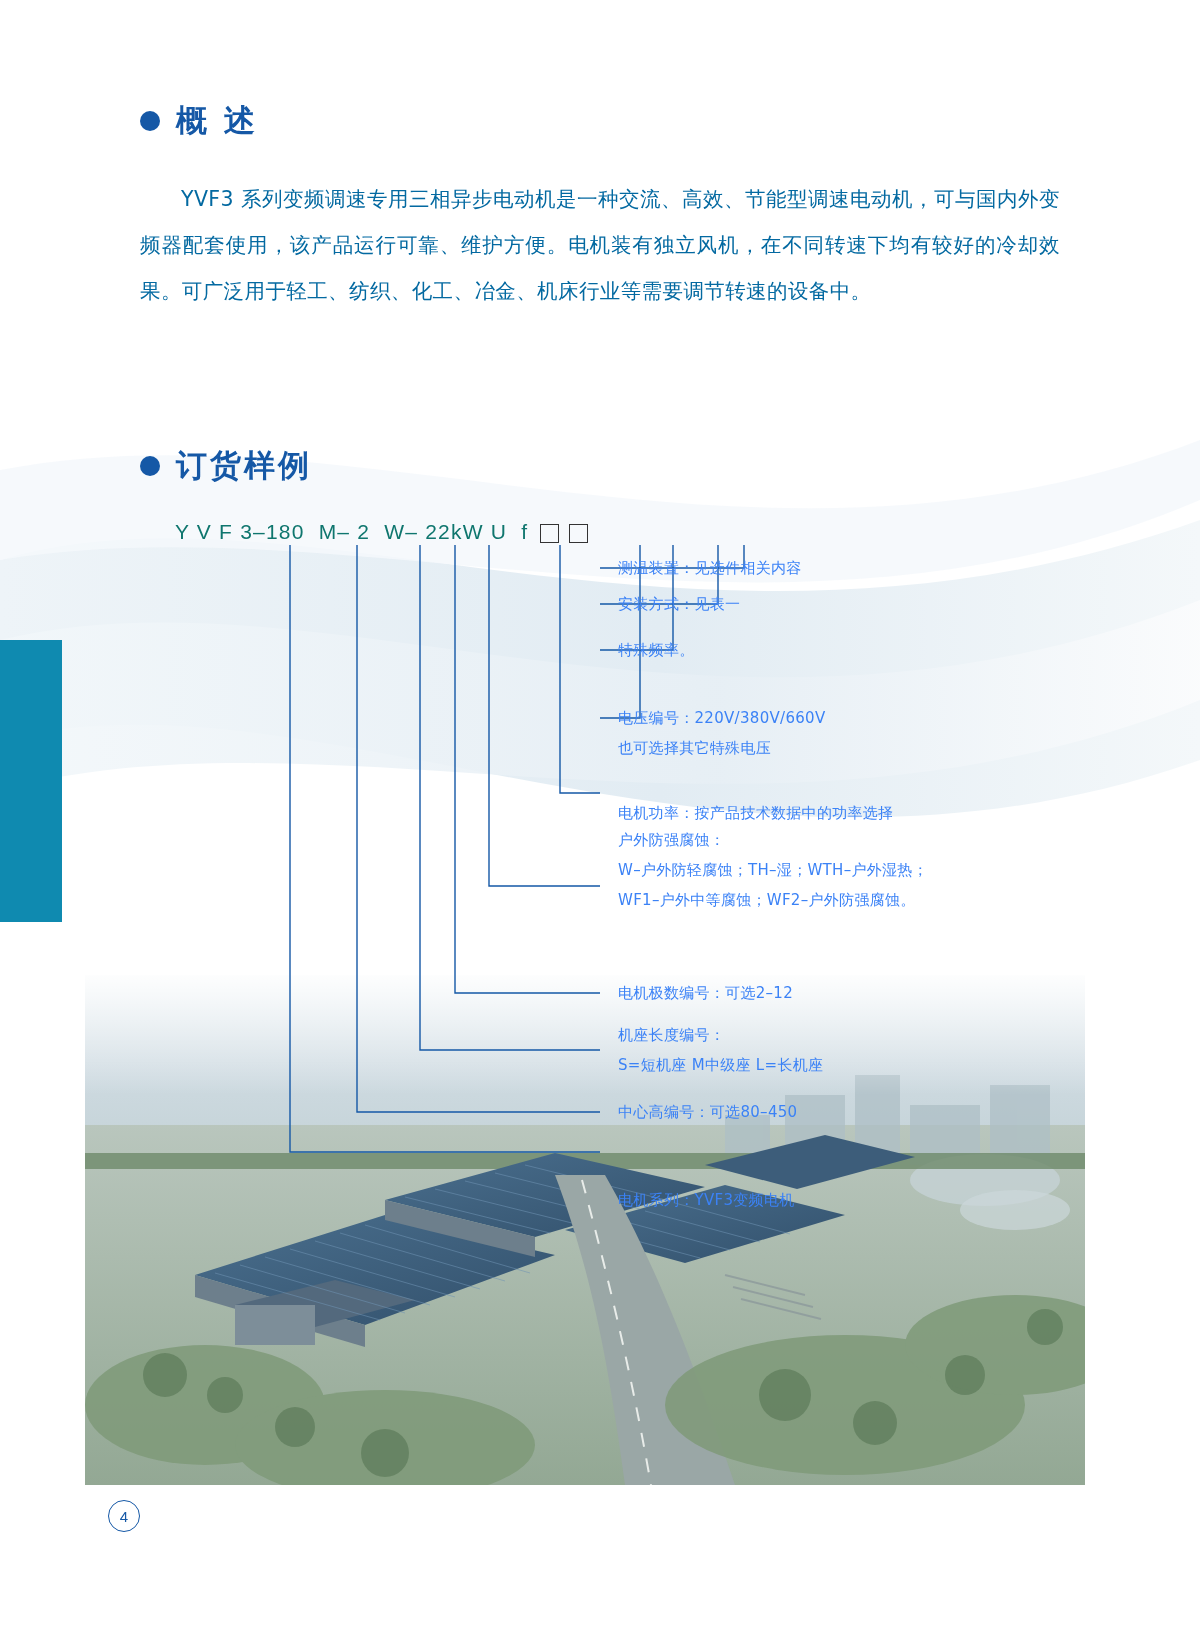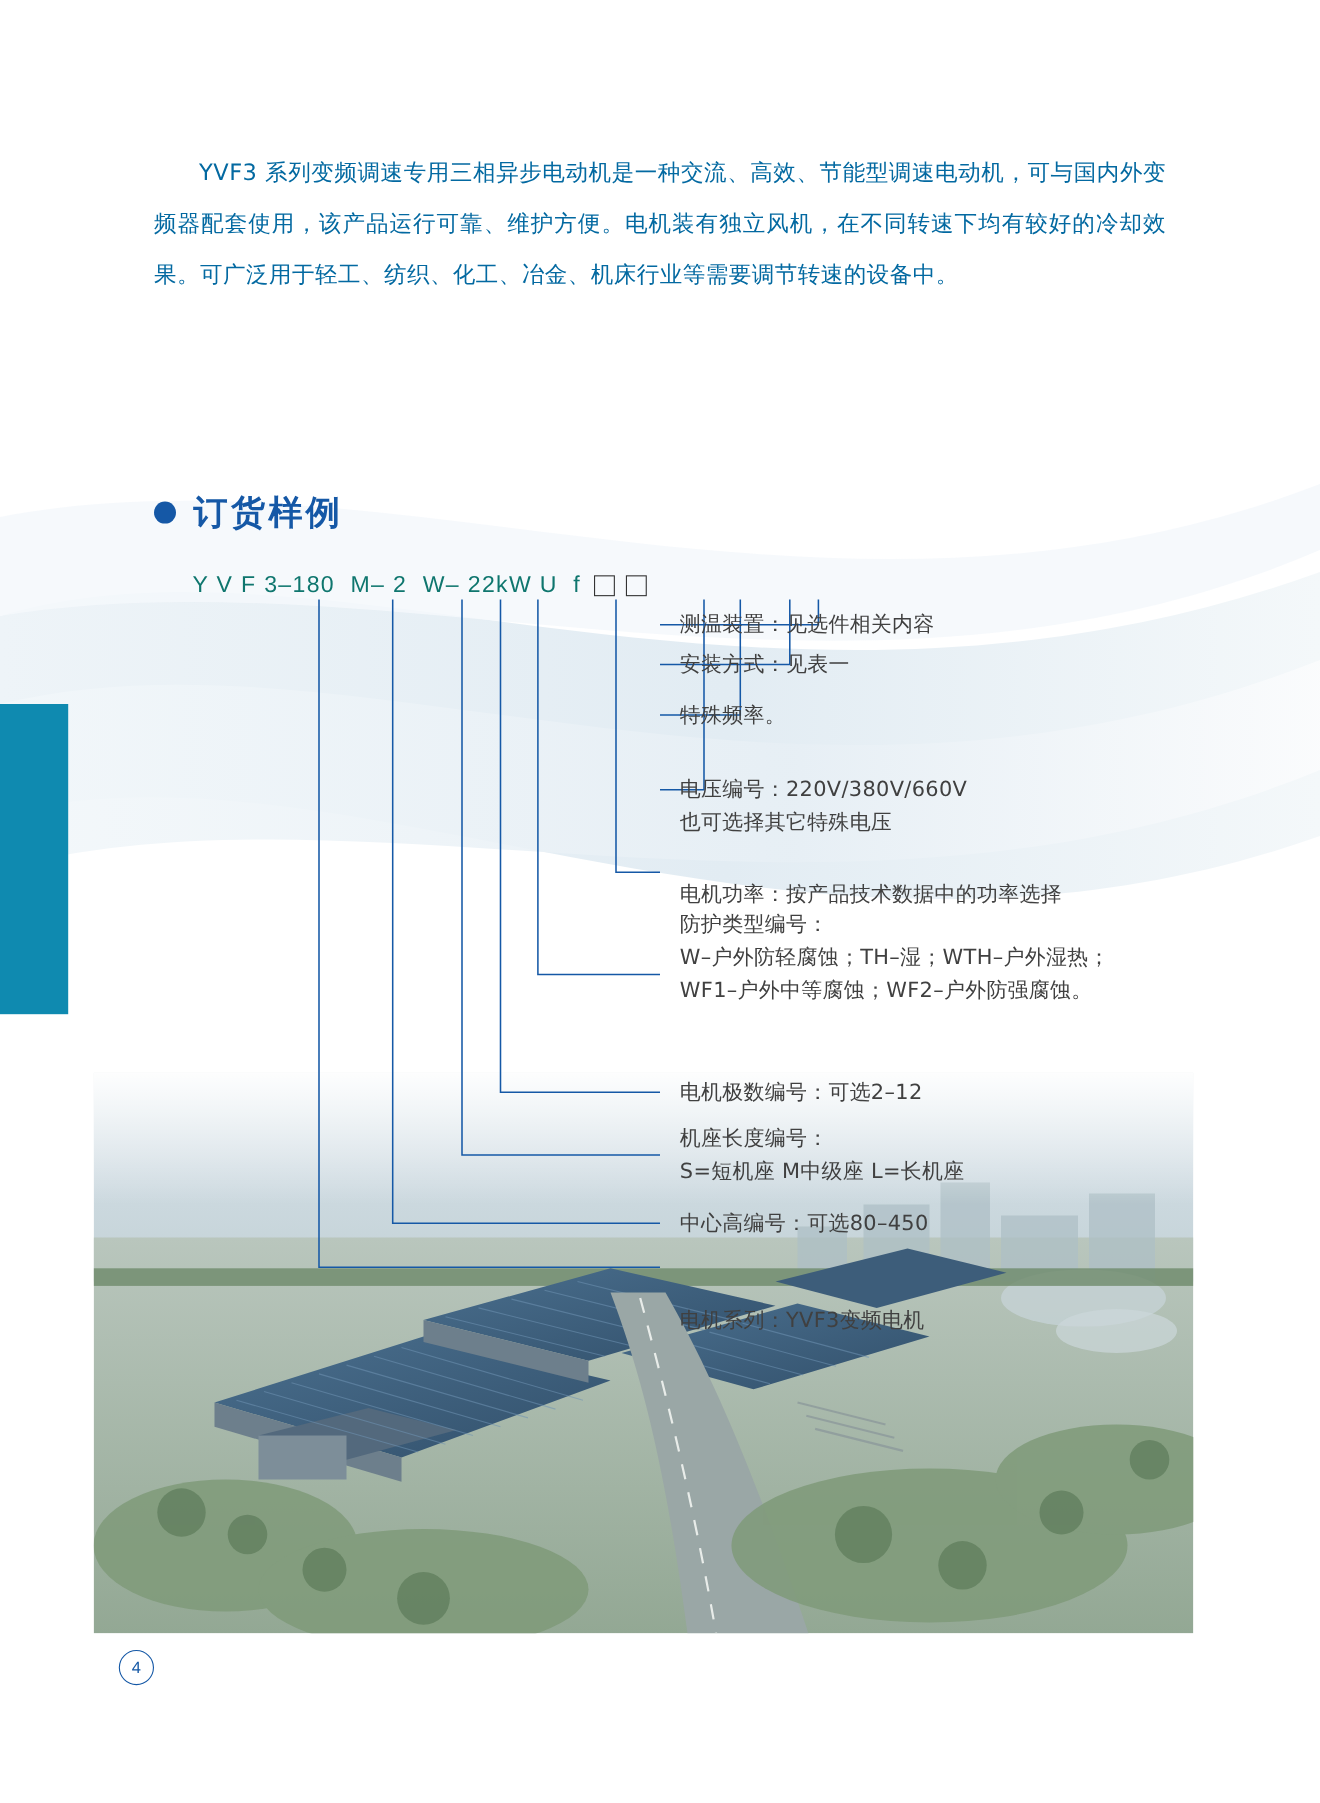--- a/index.html
+++ b/index.html
@@ -113,23 +113,23 @@
     left: 0; top: 0;
     width: 1200px; height: 1639px;
     z-index: 5;
     pointer-events: none;
   }
 
   
   .callout {
     position: absolute;
     z-index: 6;
-    font-size: 19px;
+    font-size: 15px;
     line-height: 30px;
-    color: #404040;
+    color: #3b82f6;
     white-space: nowrap;
     font-family: "DejaVu Sans", "Liberation Sans", sans-serif;
     letter-spacing: 0.3px;
   }
   .callout .ln { display: block; }
 
   
   .photo {
     position: absolute;
     left: 85px;
@@ -176,20 +176,24 @@
     </linearGradient>
   </defs>
   <path d="M0,560 C300,470 700,700 1200,520 L1200,760 C720,930 330,660 0,740 Z" fill="url(#wg1)"></path>
   <path d="M0,640 C330,560 720,790 1200,600 L1200,700 C760,880 340,700 0,790 Z" fill="url(#wg2)" opacity="0.9"></path>
   <path d="M0,470 C360,400 760,610 1200,440 L1200,500 C780,680 360,500 0,560 Z" fill="#f4f8fb" opacity="0.85"></path>
 </svg>
 
 <div class="left-tab"></div>
 
 <div class="section" id="overview">
+  <div class="sec-head">
+    <span class="sec-bullet"></span>
+    <span class="sec-title">概 述</span>
+  </div>
   <div class="ov-body">YVF3 系列变频调速专用三相异步电动机是一种交流、高效、节能型调速电动机，可与国内外变频器配套使用，该产品运行可靠、维护方便。电机装有独立风机，在不同转速下均有较好的冷却效果。可广泛用于轻工、纺织、化工、冶金、机床行业等需要调节转速的设备中。</div>
 </div>
 
 <div class="section" id="order">
   <div class="sec-head">
     <span class="sec-bullet"></span>
     <span class="sec-title">订货样例</span>
   </div>
 </div>
 
@@ -237,21 +241,21 @@
 <div class="callout" style="left:618px; top:703px;">
   <span class="ln">电压编号：220V/380V/660V</span>
   <span class="ln">也可选择其它特殊电压</span>
 </div>
 
 <div class="callout" style="left:618px; top:778px;margin-top:20px;">
   <span class="ln">电机功率：按产品技术数据中的功率选择</span>
 </div>
 
 <div class="callout" style="left:618px; top:825px;">
-  <span class="ln">防护类型编号：</span>
+  <span class="ln">户外防强腐蚀：</span>
   <span class="ln">W–户外防轻腐蚀；TH–湿；WTH–户外湿热；</span>
   <span class="ln">WF1–户外中等腐蚀；WF2–户外防强腐蚀。</span>
 </div>
 
 <div class="callout" style="left:618px; top:978px;">
   <span class="ln">电机极数编号：可选2–12</span>
 </div>
 
 <div class="callout" style="left:618px; top:1020px;">
   <span class="ln">机座长度编号：</span>

